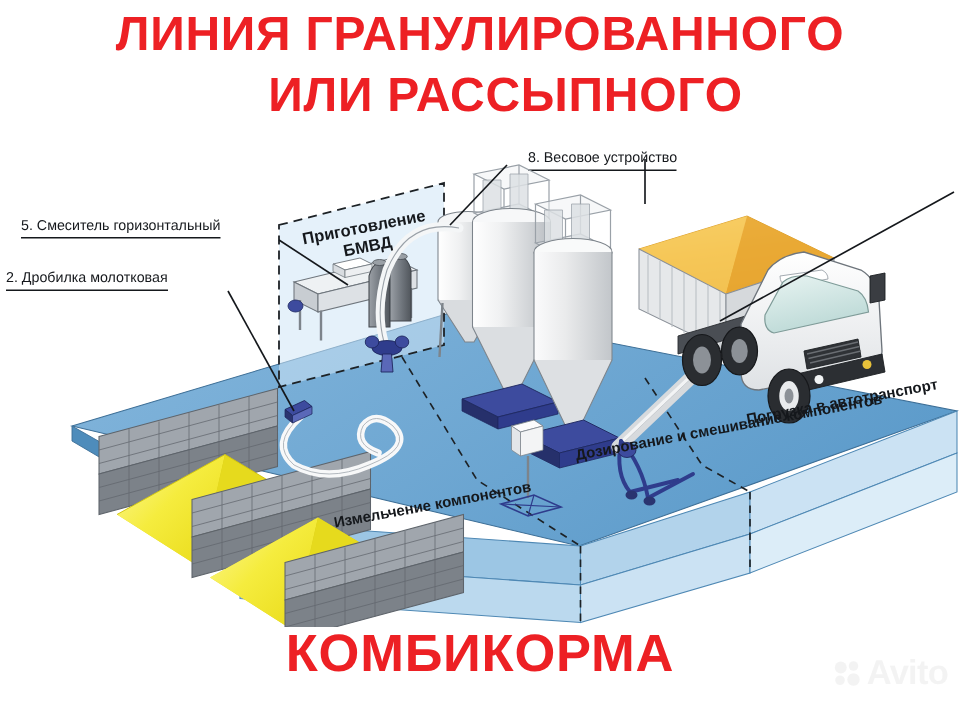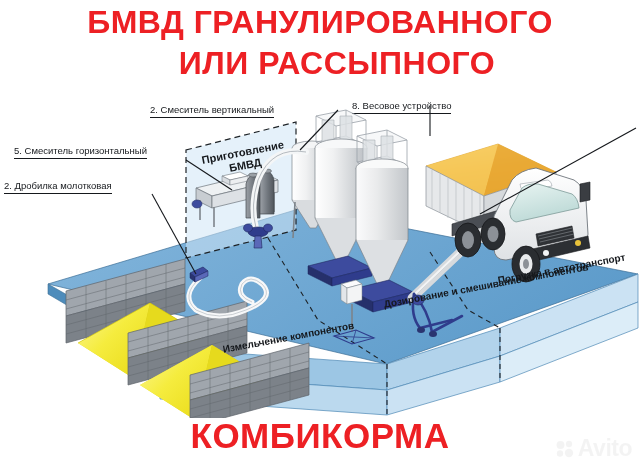--- a/index.html
+++ b/index.html
@@ -57,24 +57,23 @@
   #watermark .wm-text{
     color:#f2f2f2;font-size:23px;font-weight:bold;letter-spacing:-0.5px;
     font-family:"Liberation Sans","DejaVu Sans",sans-serif;
   }
 </style>
 </head>
 <body>
 
 <div id="stage">
 
-  <div class="title" id="title-line1">БМВД ГРАНУЛИРОВАННОГО</div>
+  <div class="title" id="title-line1">ЛИНИЯ ГРАНУЛИРОВАННОГО</div>
   <div class="title" id="title-line2">ИЛИ РАССЫПНОГО</div>
 
-  <div class="callout" style="left:150px;top:104px;">2. Смеситель вертикальный</div>
   <div class="callout" style="left:352px;top:100px;">8. Весовое устройство</div>
   <div class="callout" style="left:14px;top:145px;text-align:center;">5. Смеситель горизонтальный</div>
   <div class="callout" style="left:4px;top:180px;">2. Дробилка молотковая</div>
 
   <svg id="scene" viewBox="0 0 640 330">
     <defs>
       <linearGradient id="gGrain" x1="0" y1="0" x2="1" y2="1">
         <stop offset="0%" stop-color="#FCF79C"></stop>
         <stop offset="45%" stop-color="#F5EC3E"></stop>
         <stop offset="100%" stop-color="#E8D914"></stop>

